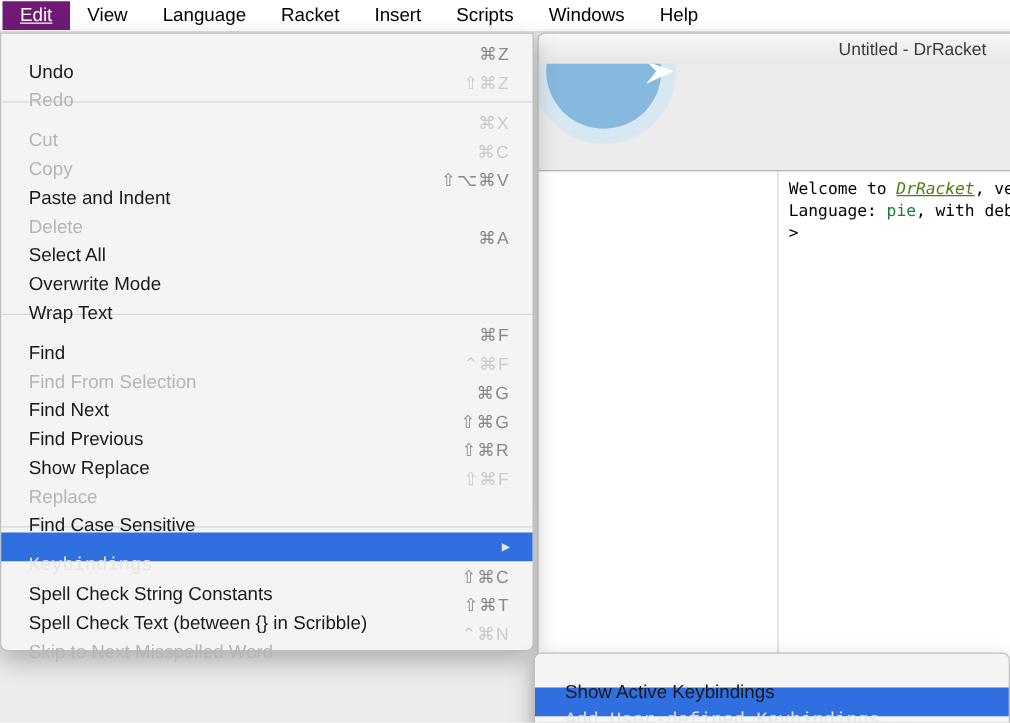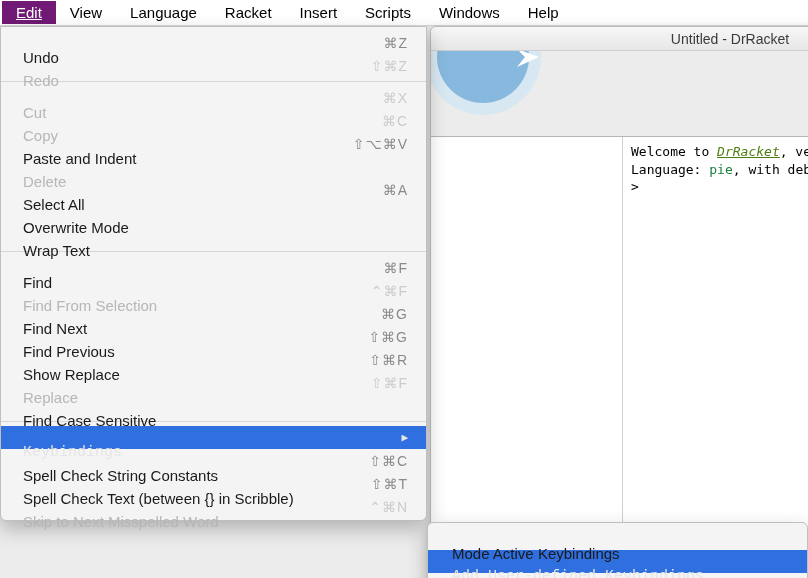--- a/index.html
+++ b/index.html
@@ -260,21 +260,21 @@
       <span class="shortcut">⇧⌘T</span>
     </div>
     <div class="menu-row disabled">
       <span class="label">Skip to Next Misspelled Word</span>
       <span class="shortcut">⌃⌘N</span>
     </div>
   </div>
 
 <div class="submenu-panel" id="submenu">
     <div class="menu-row">
-      <span class="label">Mode Active Keybindings</span>
+      <span class="label">Show Active Keybindings</span>
     </div>
     <div class="menu-row highlight">
       <span class="label">Add User-defined Keybindings...</span>
     </div>
     <div class="menu-row">
       <span class="label">Add User-defined Keybindings from PLaneT...</span>
     </div>
   </div>
 
 </body></html>

